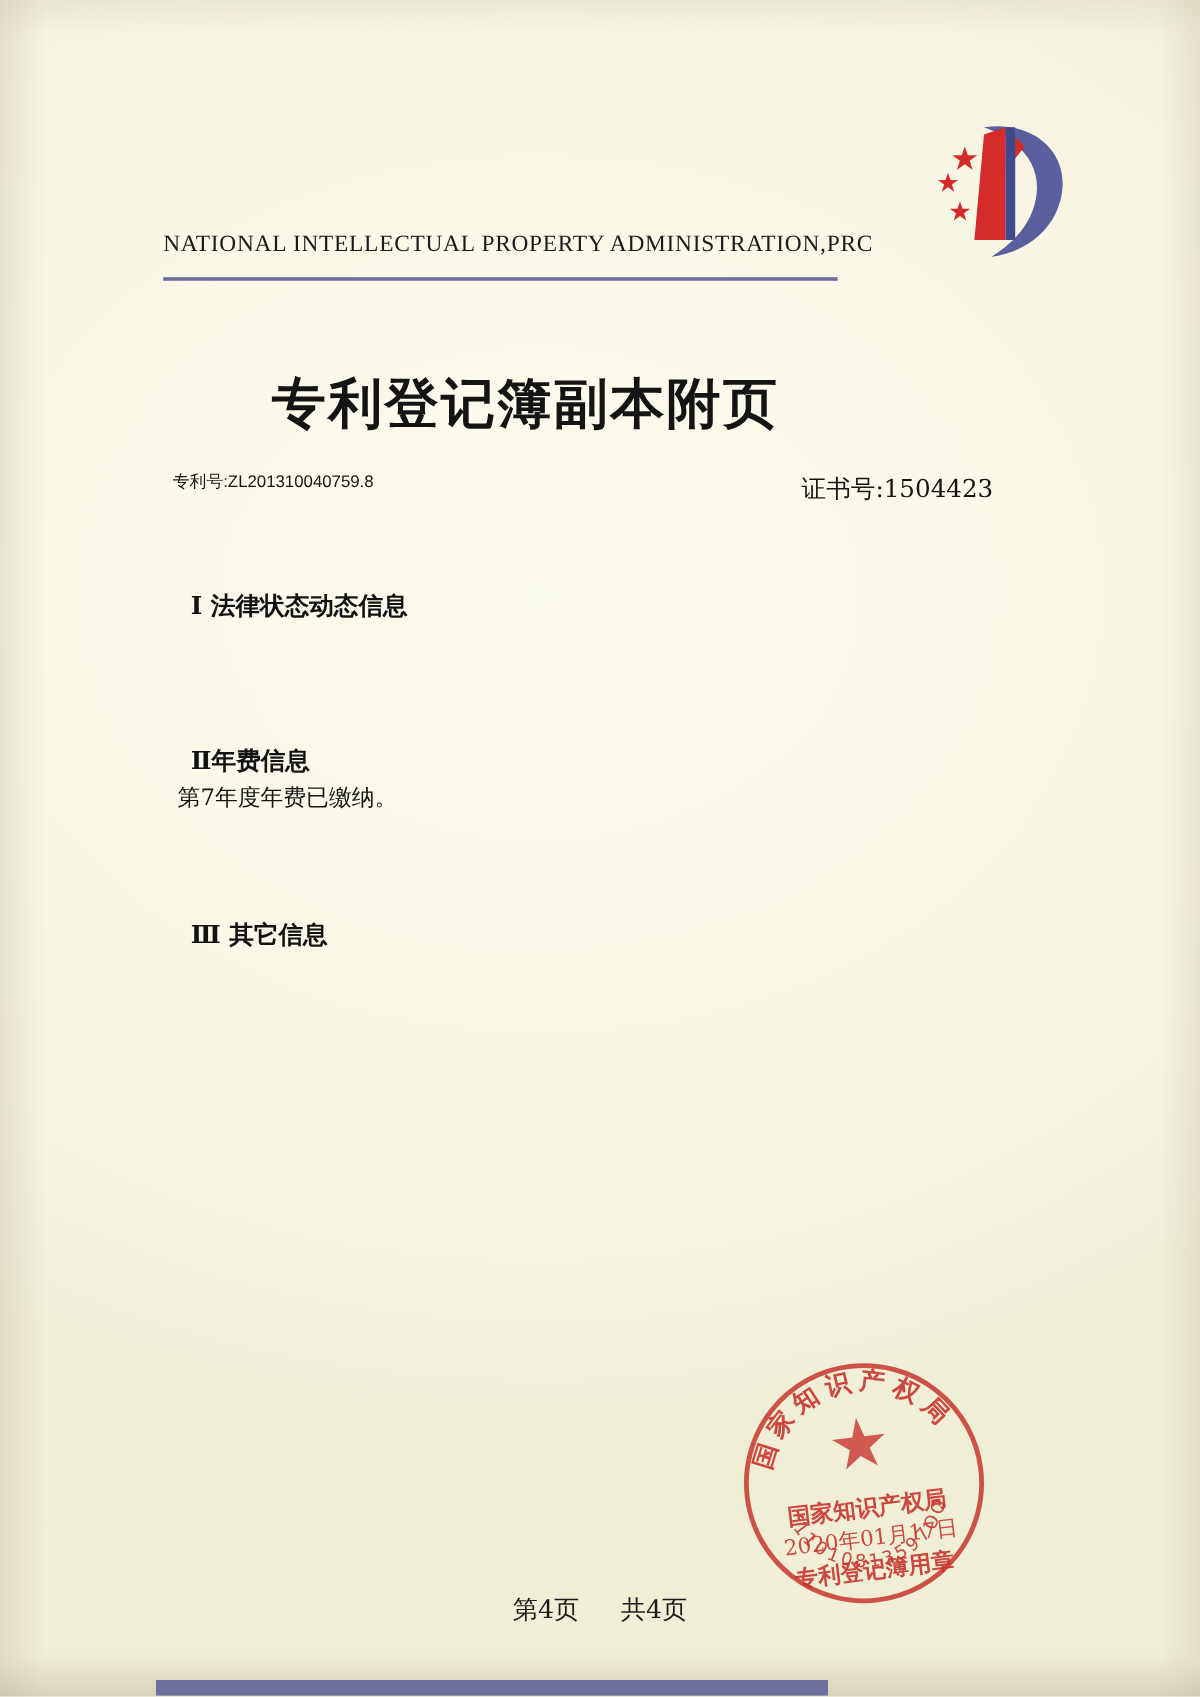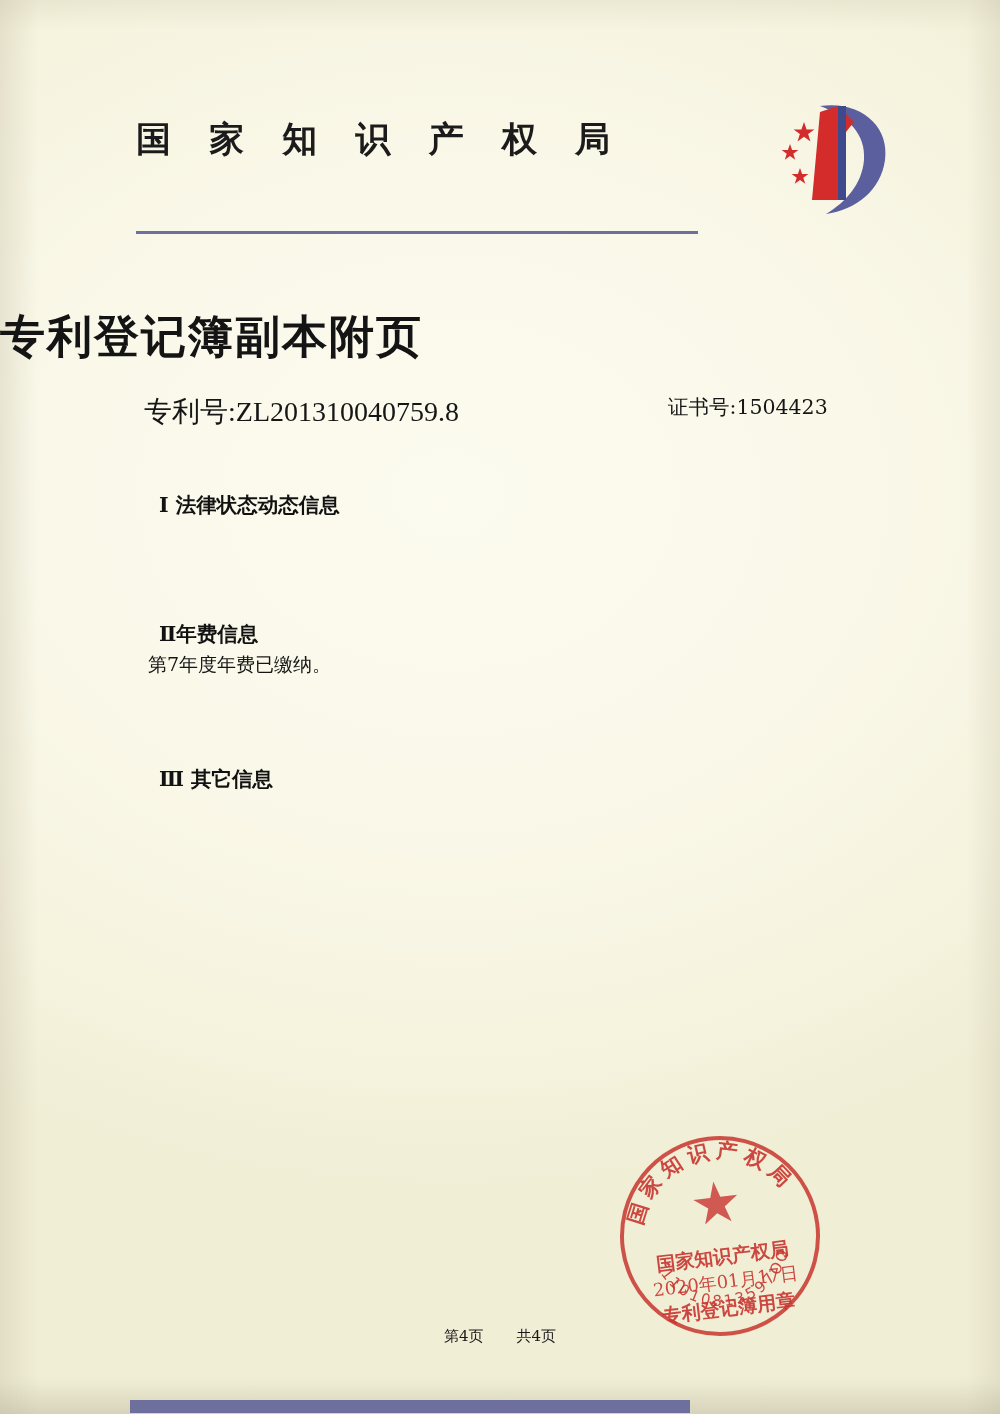--- a/index.html
+++ b/index.html
@@ -83,34 +83,35 @@
     width: 150px;
     height: 125px;
   }
 
   
   .doc-title {
     position: absolute;
     left: 0;
     top: 307px;
     width: 876px;
+    text-align: center;
     font-family: "DejaVu Serif", serif;
     font-size: 45px;
     font-weight: 700;
     letter-spacing: 2px;
     color: #141414;
   }
 
   
   .patent-no {
     position: absolute;
     left: 144px;
     top: 393px;
-    font-family: Liberation Serif, serif;
-    font-size: 28px;
+    font-family: Liberation Sans, sans-serif;
+    font-size: 14px;
     color: #161616;
     white-space: nowrap;
   }
   .cert-no {
     position: absolute;
     left: 668px;
     top: 393px;
     font-family: "DejaVu Serif", serif;
     font-size: 20.5px;
     color: #161616;
@@ -204,21 +205,21 @@
   #seal-use  { top: 160px; font-size: 19px; font-weight: 700; }
 
   
   .footer {
     position: absolute;
     left: 0;
     top: 1327px;
     width: 1000px;
     text-align: center;
     font-family: "DejaVu Serif", serif;
-    font-size: 15px;
+    font-size: 21px;
     color: #1a1a1a;
   }
   .footer span { margin: 0 14px; }
 
   .bottom-bar {
     position: absolute;
     left: 130px;
     top: 1400px;
     width: 560px;
     height: 13px;
@@ -235,21 +236,21 @@
   }
 </style>
 </head>
 <body>
 
 <div class="page">
 
 
   <div class="content">
 
-    <div class="header-cn">国 家 知 识 产 权 局</div>
+    <div class="header-en">NATIONAL INTELLECTUAL PROPERTY ADMINISTRATION,PRC</div>
     <div class="header-rule"></div>
 
     <div class="logo">
       <svg width="150" height="125" viewBox="0 0 150 125" xmlns="http://www.w3.org/2000/svg">
 
         <path d="M78 10 C118 4 148 30 143 64 C139 94 114 114 84 118 C104 106 120 88 122 64 C124 38 106 20 78 10 Z" fill="#5b5f9e"></path>
 
         <path d="M78 16 L96 10 L96 104 L70 104 Z" fill="#d42b2b"></path>
         <path d="M96 10 L112 26 L96 46 Z" fill="#d42b2b"></path>
 

